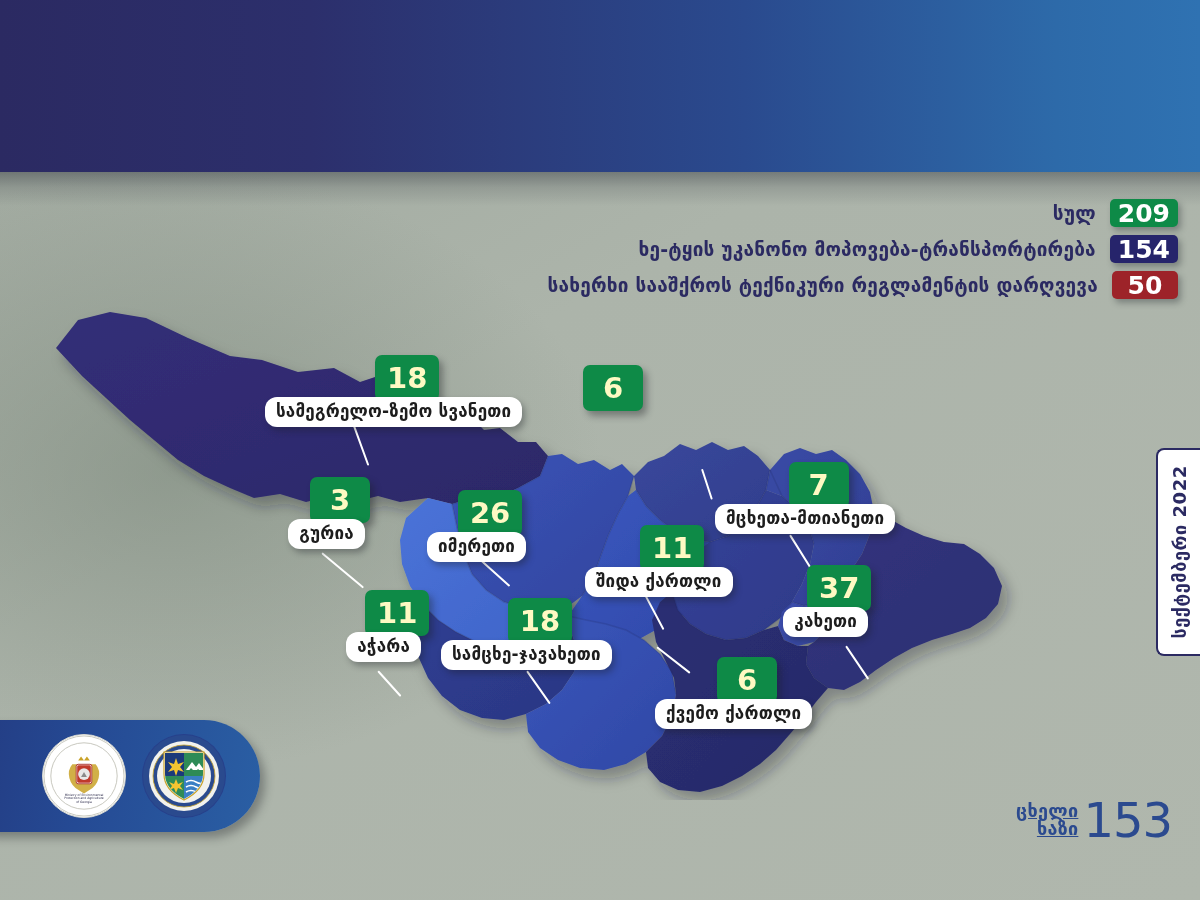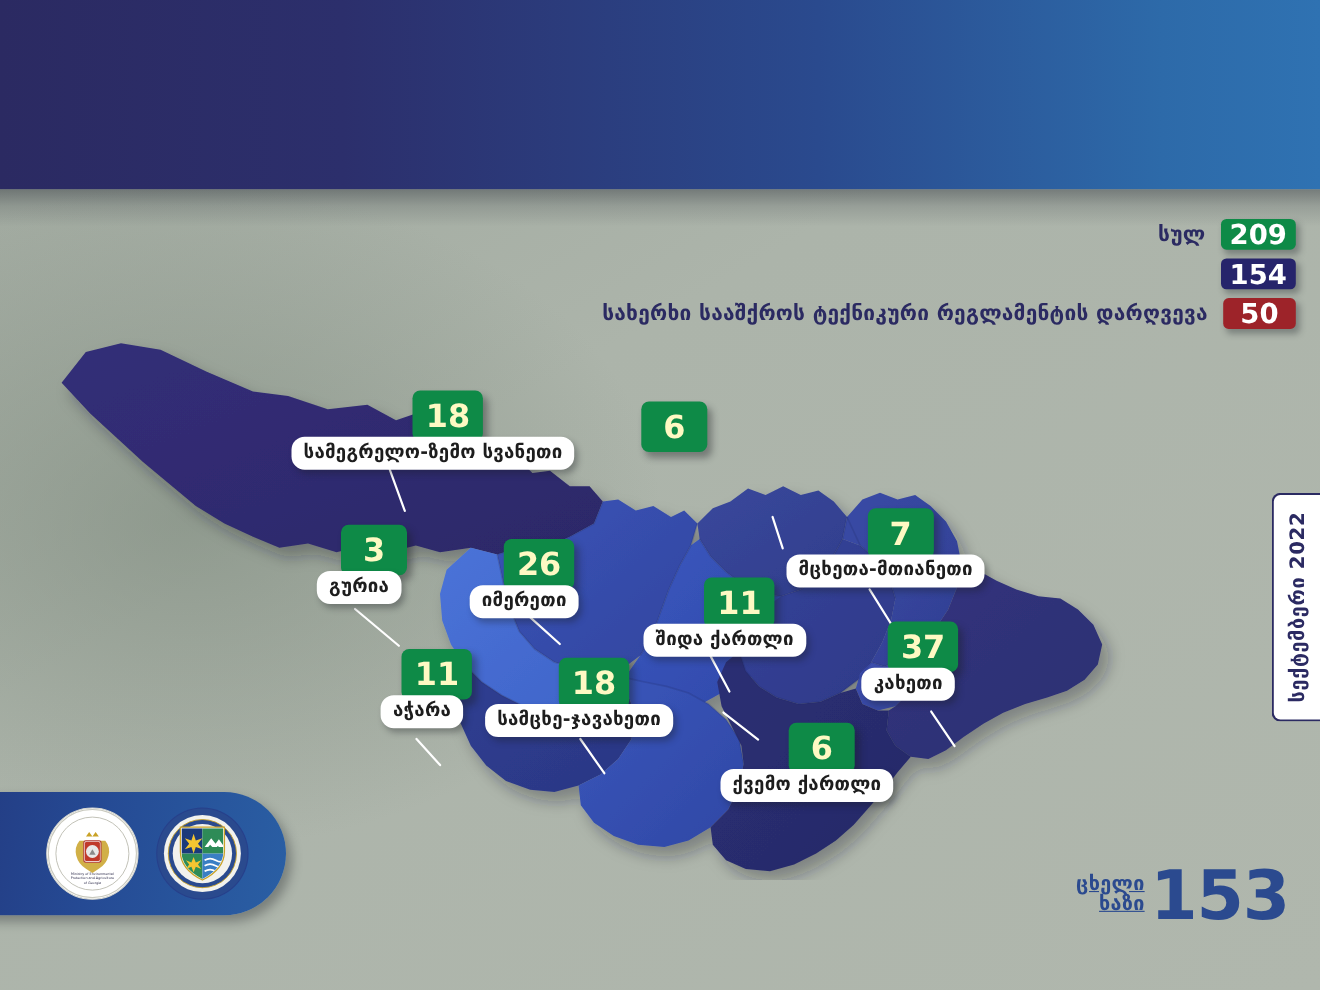--- a/index.html
+++ b/index.html
@@ -194,22 +194,22 @@
     color: #2b4a8f;
     font-size: 18px;
     font-weight: 700;
     line-height: 1.02;
     text-align: right;
     letter-spacing: 0.3px;
     text-decoration: underline;
   }
   .hotline-number {
     color: #2b4a8f;
-    font-size: 62px;
-    font-weight: 700;
+    font-size: 48px;
+    font-weight: 400;
     line-height: 0.92;
     letter-spacing: -1px;
   }
 
   
   .logo-bar {
     position: absolute;
     left: -60px;
     bottom: 68px;
     width: 320px;
@@ -253,20 +253,21 @@
   <div class="header"></div>
   <div class="header-shadow"></div>
   <div class="header-title">უკანონო ტყითსარგებლობის სტატისტიკა</div>
 
   <div class="legend">
     <div class="legend-row">
       <div class="legend-label">სულ</div>
       <div class="legend-value lv-total">209</div>
     </div>
     <div class="legend-row">
+      <div class="legend-label">ხე-ტყის უკანონო  მოპოვება-ტრანსპორტირება</div>
       <div class="legend-value lv-transport">154</div>
     </div>
     <div class="legend-row">
       <div class="legend-label">სახერხი სააშქროს ტექნიკური რეგლამენტის დარღვევა</div>
       <div class="legend-value lv-sawmill">50</div>
     </div>
   </div>
 
   <div class="map-wrap">
     <svg viewBox="0 0 1010 510" xmlns="http://www.w3.org/2000/svg">

